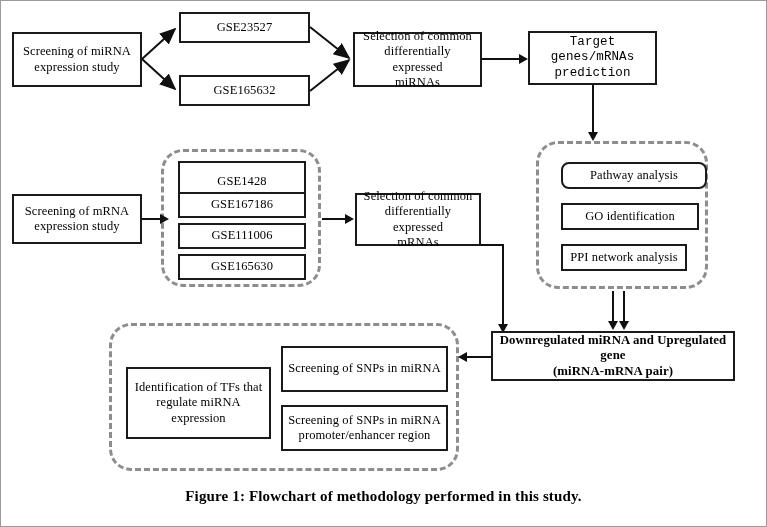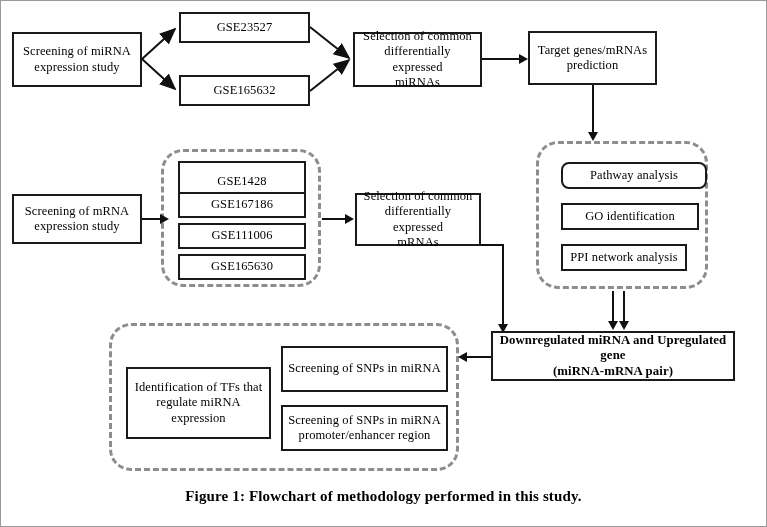--- a/index.html
+++ b/index.html
@@ -136,21 +136,21 @@
   <div class="box" style="left:178px;top:74px;width:131px;height:31px;">
     <span class="txt">GSE165632</span>
   </div>
 
   <div class="box" style="left:352px;top:31px;width:129px;height:55px;">
     <span class="txt">Selection of common
 differentially  expressed
 miRNAs</span>
   </div>
 
-  <div class="box" style="left:527px;top:30px;width:129px;height:54px;">
+  <div class="box" style="left:527px;top:30px;width:129px;height:54px;font-family:Liberation Mono, monospace;">
     <span class="txt">Target genes/mRNAs
 prediction</span>
   </div>
 
   <div class="box" style="left:11px;top:193px;width:130px;height:50px;">
     <span class="txt">Screening of mRNA
 expression study</span>
   </div>
 
   <div class="box" style="left:177px;top:160px;width:128px;height:41px;">

